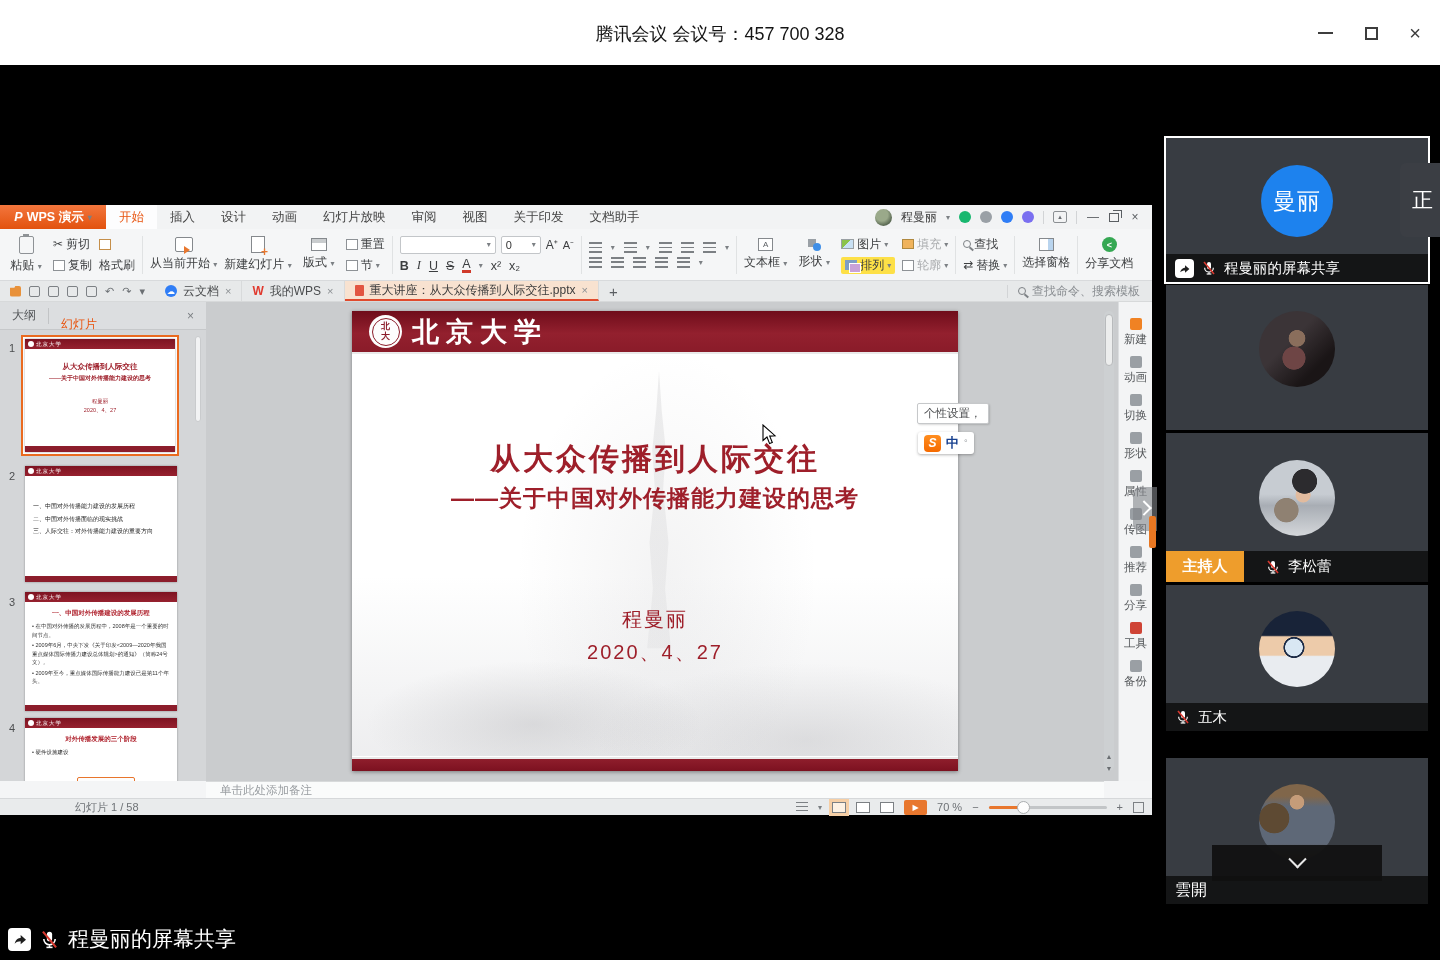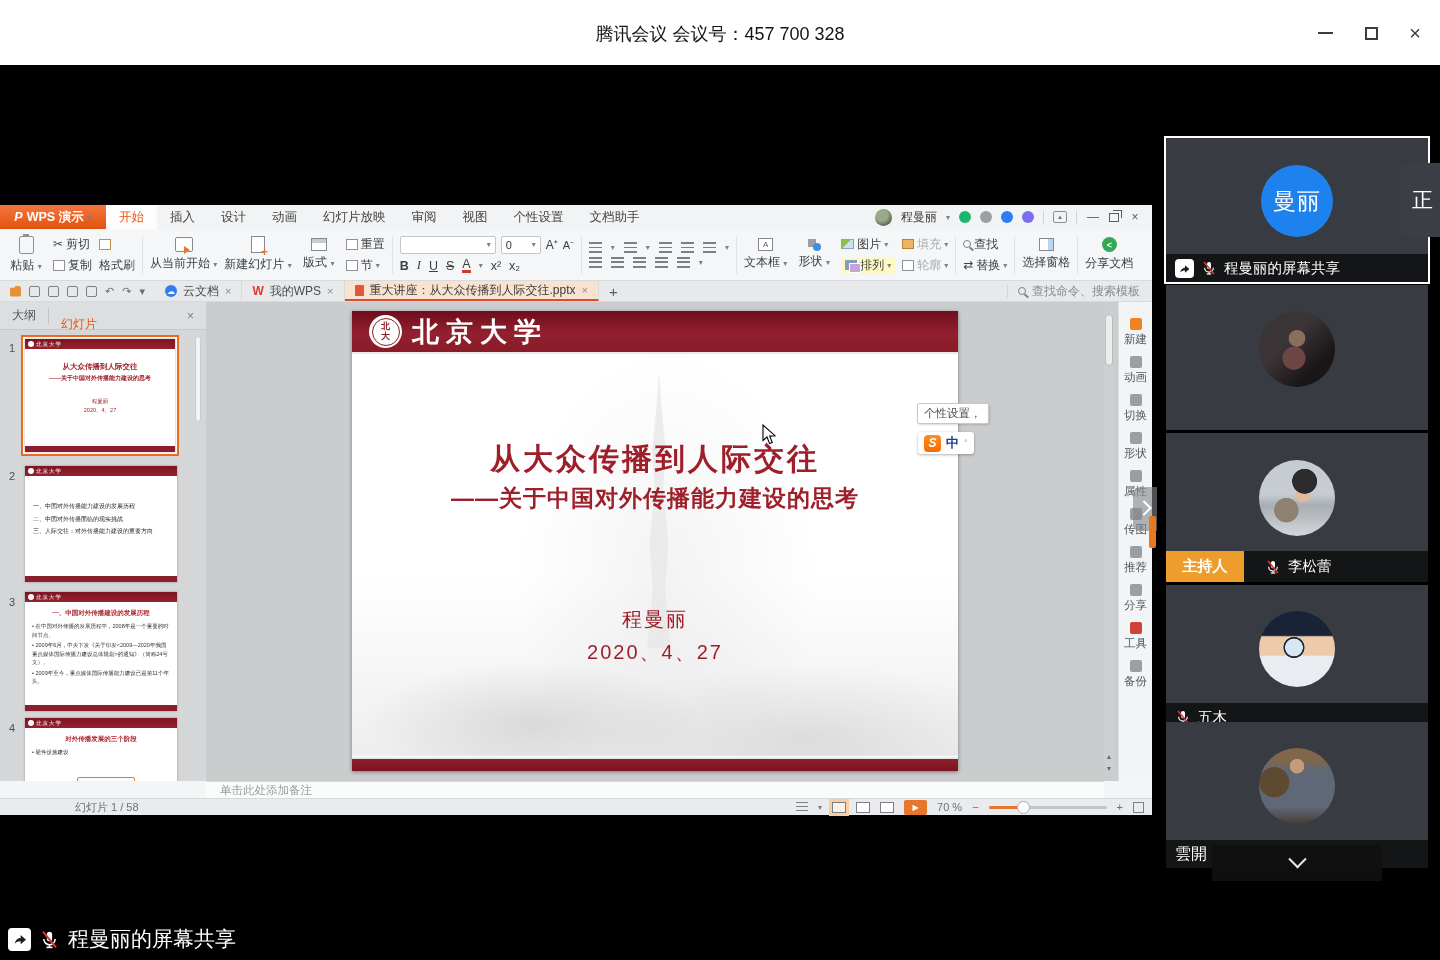--- a/index.html
+++ b/index.html
@@ -63,21 +63,21 @@
   .ic-mag { width:8px; height:8px; border:1.6px solid #7e8계; border:1.6px solid #7e8286; border-radius:50%; position:relative; }
   .ic-mag::after { content:""; position:absolute; right:-4px; bottom:-3px; width:5px; height:1.6px; background:#7e8286; transform:rotate(40deg); }
   .fsel { width:96px; height:18px; border:1px solid #c3c6c9; background:#fff; border-radius:2px; display:flex; align-items:center; justify-content:flex-end; padding:0 4px; }
   .fsize { width:40px; height:18px; border:1px solid #c3c6c9; background:#fff; border-radius:2px; display:flex; align-items:center; justify-content:space-between; padding:0 4px; font-size:11px; color:#333; }
   .fontrow { display:flex; align-items:center; gap:8px; font-size:12.5px; color:#3c3e40; }
   .fontrow .fi { font-style:italic; font-family:"Liberation Serif", serif; }
   .fontrow .fu { text-decoration:underline; }
   .fontrow .fs { text-decoration:line-through; }
   .fontrow .fa { border-bottom:3px solid #d03a2b; line-height:1; }
   .ibars { width:13px; height:11px; background:repeating-linear-gradient(180deg,#7c8084 0 1.5px, transparent 1.5px 4.5px); }
-  .hl { background:#fef9c3; border-radius:2px; padding:1px 4px; }
+  .hl { background:#fde047; border-radius:2px; padding:1px 4px; }
 
   
   .docbar { position:absolute; left:0; top:76px; width:100%; height:21px; background:#e7e9ea; border-bottom:1px solid #d7d9da; display:flex; align-items:stretch; font-size:12px; color:#4a4c4e; }
   .qa { display:flex; align-items:center; gap:8px; padding:0 10px; }
   .qa span { font-size:11px; color:#6b6f73; }
   .qa .qic { width:11px; height:11px; border:1.3px solid #7d8185; border-radius:2px; }
   .qa .qfold { border:none; background:#e8913a; clip-path:polygon(0 20%,40% 20%,50% 0,100% 0,100% 100%,0 100%); }
   .dtab { display:flex; align-items:center; gap:6px; padding:0 10px; border-right:1px solid #d8dadb; }
   .dtab .x { color:#8b8f93; font-size:11px; }
   .dtab.active { background:#f8e2d0; border-bottom:2px solid #e04a2d; color:#3c3c3c; }
@@ -222,21 +222,21 @@
         <span>WPS 演示</span>
         <span class="car">▾</span>
       </div>
       <div class="rtab active">开始</div>
       <div class="rtab">插入</div>
       <div class="rtab">设计</div>
       <div class="rtab">动画</div>
       <div class="rtab">幻灯片放映</div>
       <div class="rtab">审阅</div>
       <div class="rtab">视图</div>
-      <div class="rtab">个性设置</div>
+      <div class="rtab">关于印发</div>
       <div class="rtab">文档助手</div>
       <div class="wtabs-right">
         <div class="acc-av"></div>
         <div class="acc-name">程曼丽</div>
         <span class="car">▾</span>
         <div class="dot" style="background:#18b76f"></div>
         <div class="dot" style="background:#9aa0a6"></div>
         <div class="dot" style="background:#2f7df6"></div>
         <div class="dot" style="background:#7a6ff0"></div>
         <div class="sep-v"></div>
@@ -680,21 +680,21 @@
             <path d="M5.5 11.5 a6.5 6.5 0 0 0 13 0" stroke="#fff" stroke-width="1.8" fill="none"></path>
             <line x1="12" y1="18.5" x2="12" y2="21" stroke="#fff" stroke-width="1.8"></line>
             <line x1="8.5" y1="21" x2="15.5" y2="21" stroke="#fff" stroke-width="1.8"></line>
             <line x1="4.5" y1="3" x2="19.5" y2="21" stroke="#d8392f" stroke-width="2.4"></line>
           </svg>
       </span>
       <span>五木</span>
     </div>
   </div>
 
-  <div class="tile" style="top:722px; height:146px;">
+  <div class="tile" style="top:758px; height:146px;">
     <div class="av-circle av-photo av5" style="top:26px;"></div>
     <div class="namebar" style="font-size:16px;">
       <span>雲開</span>
     </div>
   </div>
 
   <div class="collapsebar">
       <div class="chev-down"></div>
     </div>
 

